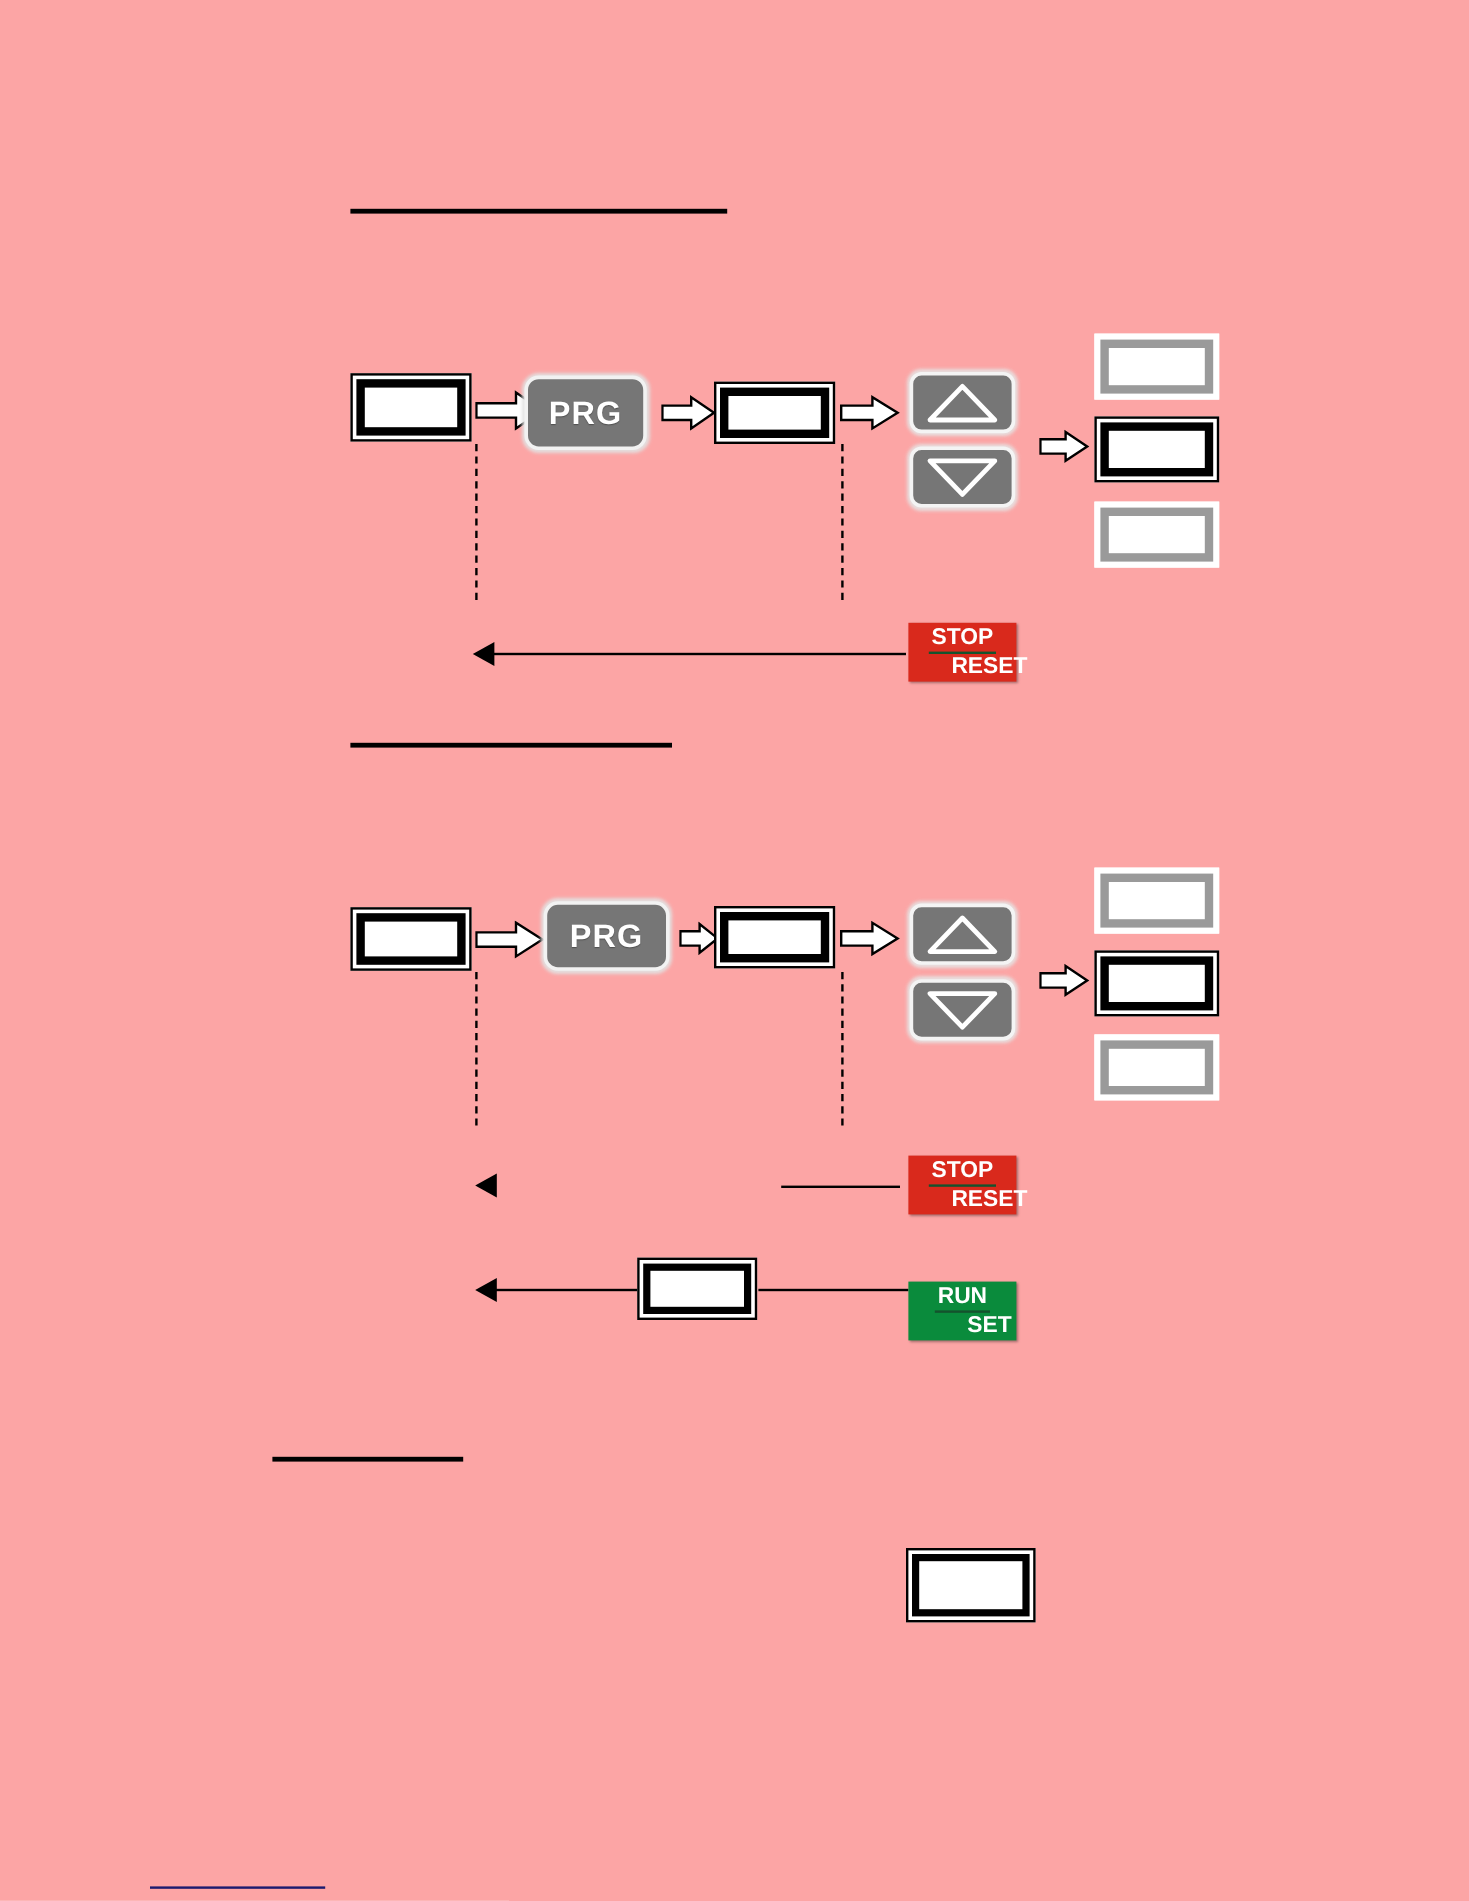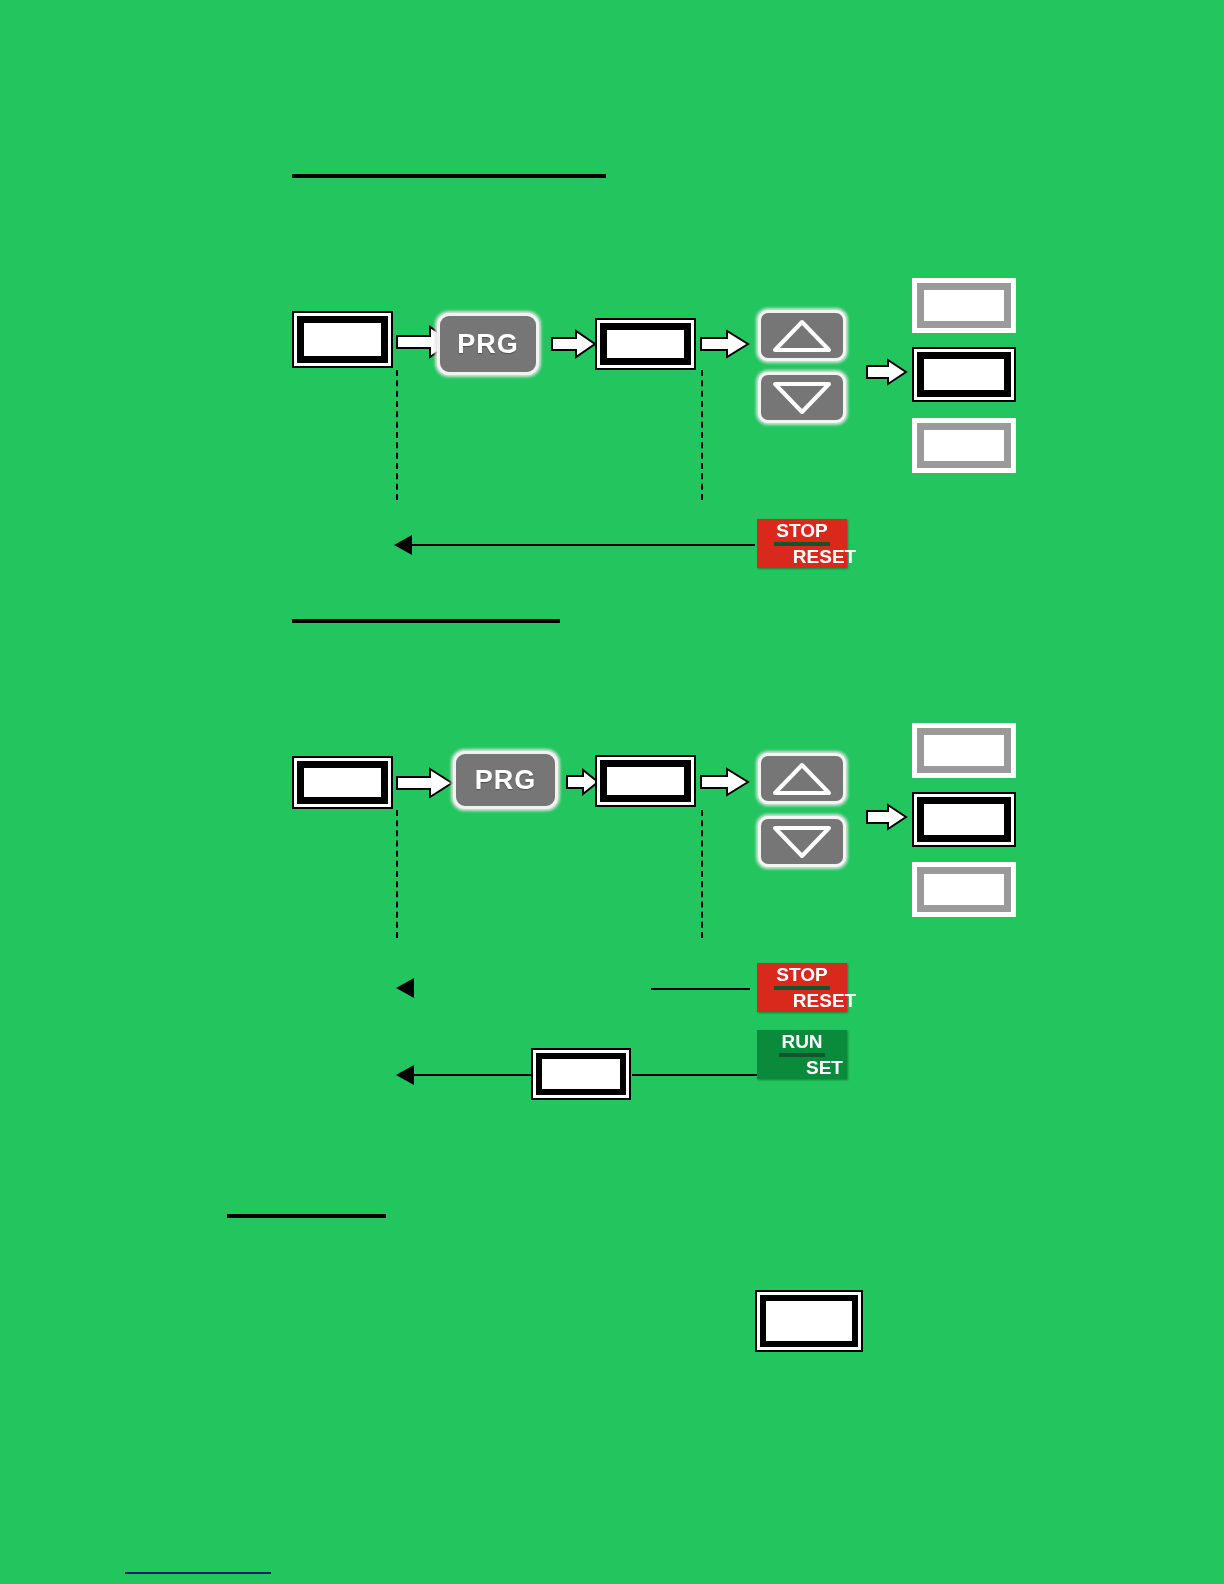--- a/index.html
+++ b/index.html
@@ -1,21 +1,21 @@
 <!DOCTYPE html>
 <html><head>
 <meta charset="utf-8">
 <style>
   html,body{margin:0;padding:0;background:#ffffff;}
   body{
     width:1224px;height:1584px;position:relative;overflow:hidden;
     font-family:"Liberation Sans", sans-serif;
     -webkit-font-smoothing:antialiased;
   }
-  .page{position:absolute;inset:0;background:#22c55e;}
+  .page{position:absolute;inset:0;background:#fca5a5;}
 
   
   .heading-rule{position:absolute;background:#000;height:4px;}
 
   
   .led-box{
     position:absolute;
     background:#ffffff;
     border:2px solid #000;
     box-sizing:border-box;
@@ -68,21 +68,21 @@
     box-shadow:1px 1px 2px rgba(0,0,0,.35);
   }
   .key-run{
     background:#0a8b3c;
     color:#fff;
     font-weight:bold;
     flex-direction:column;
     line-height:1.02;
     box-shadow:1px 1px 2px rgba(0,0,0,.35);
   }
-  .key-stop .l1,.key-run .l1{border-bottom:4px solid #14532d;padding:0 2px 1px 2px;}
+  .key-stop .l1,.key-run .l1{border-bottom:2px solid #14532d;padding:0 2px 1px 2px;}
   .key-stop .l2,.key-run .l2{padding:1px 2px 0 2px;margin-left:45px;}
 
   
   .hline{position:absolute;background:#000;height:2px;}
   .vdash{
     position:absolute;width:0;
     border-left:2px dashed #000;
   }
   .arrowhead-left{
     position:absolute;
@@ -226,21 +226,21 @@
     <span class="l1">STOP</span>
     <span class="l2">RESET</span>
   </div>
 
   <div class="hline" style="left:412px;top:1074px;width:120px;"></div>
   <div class="arrowhead-left" style="left:396px;top:1065px;"></div>
   <div class="led-box slim" style="left:531px;top:1048px;width:100px;height:52px;">
     
   </div>
   <div class="hline" style="left:632px;top:1074px;width:125px;"></div>
-  <div class="key key-run" style="left:757px;top:1030px;width:90px;height:49px;font-size:19px;">
+  <div class="key key-run" style="left:757px;top:1068px;width:90px;height:49px;font-size:19px;">
     <span class="l1">RUN</span>
     <span class="l2">SET</span>
   </div>
 
   <div class="heading-rule" style="left:227px;top:1214px;width:159px;"></div>
 
   <div class="led-box slim" style="left:755px;top:1290px;width:108px;height:62px;">
     
   </div>
 

